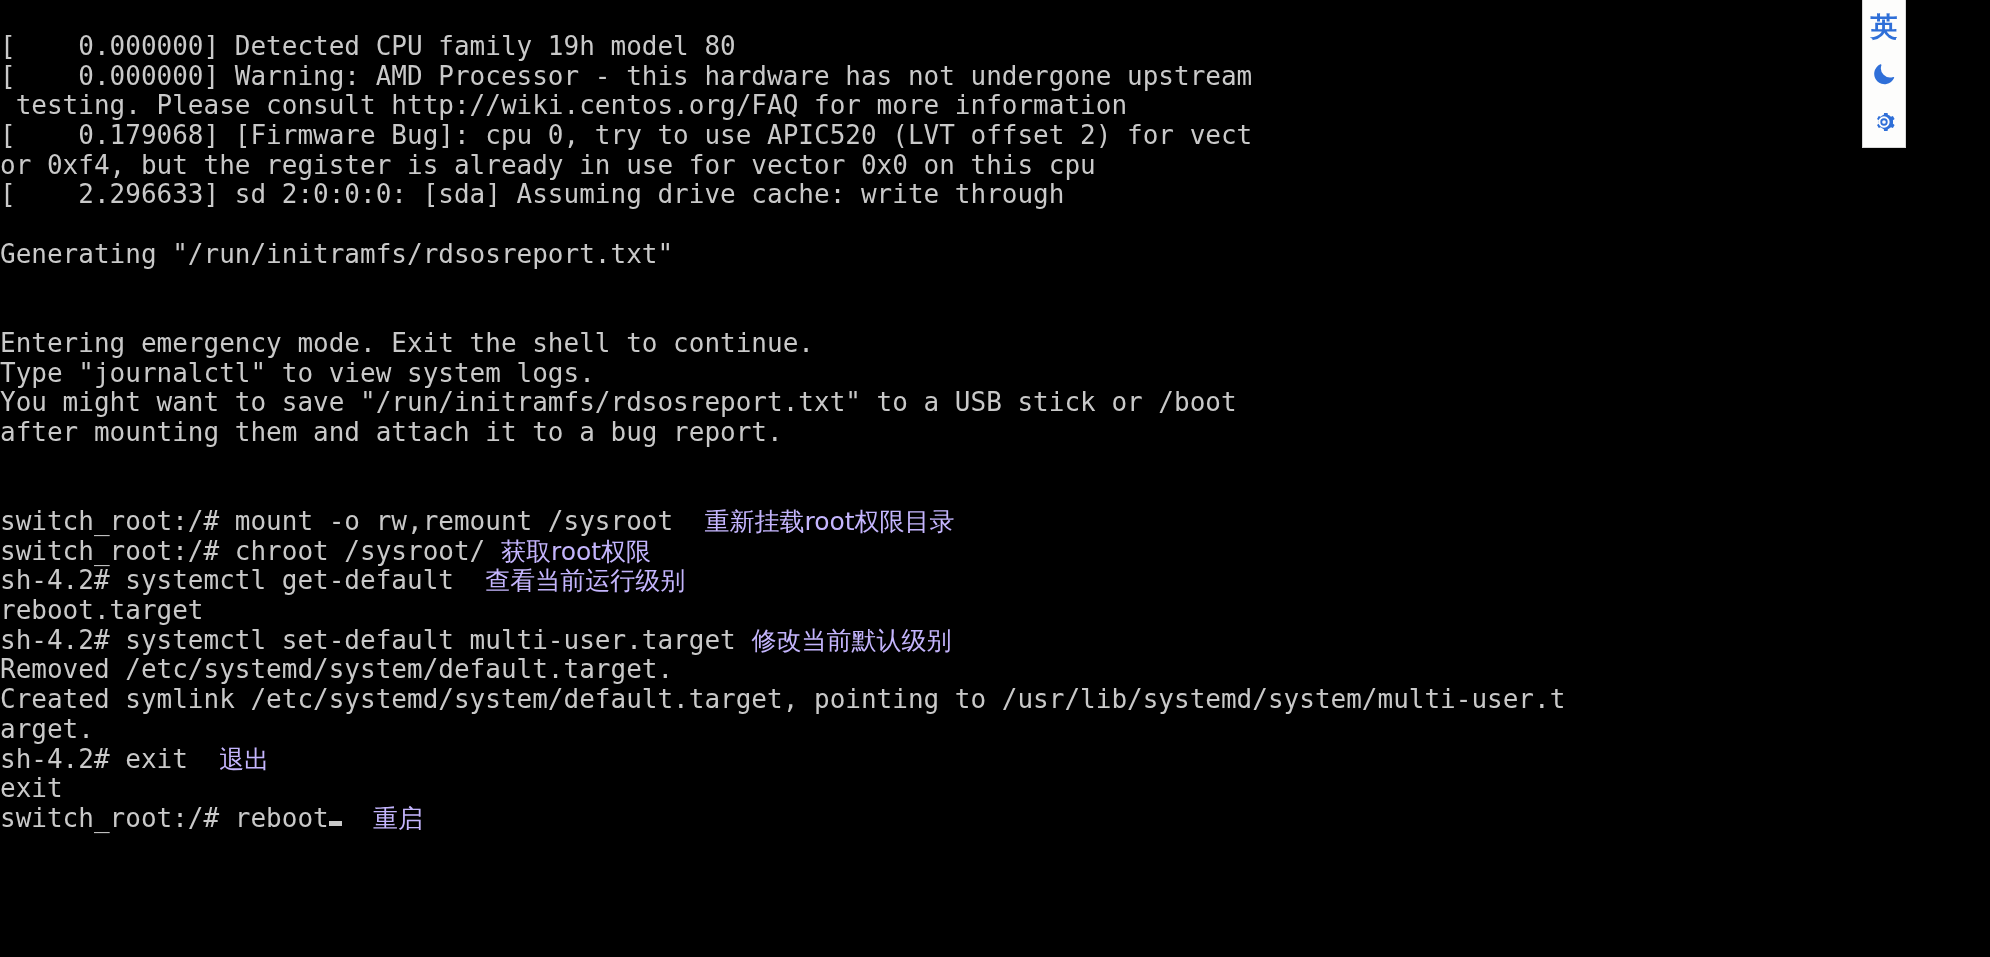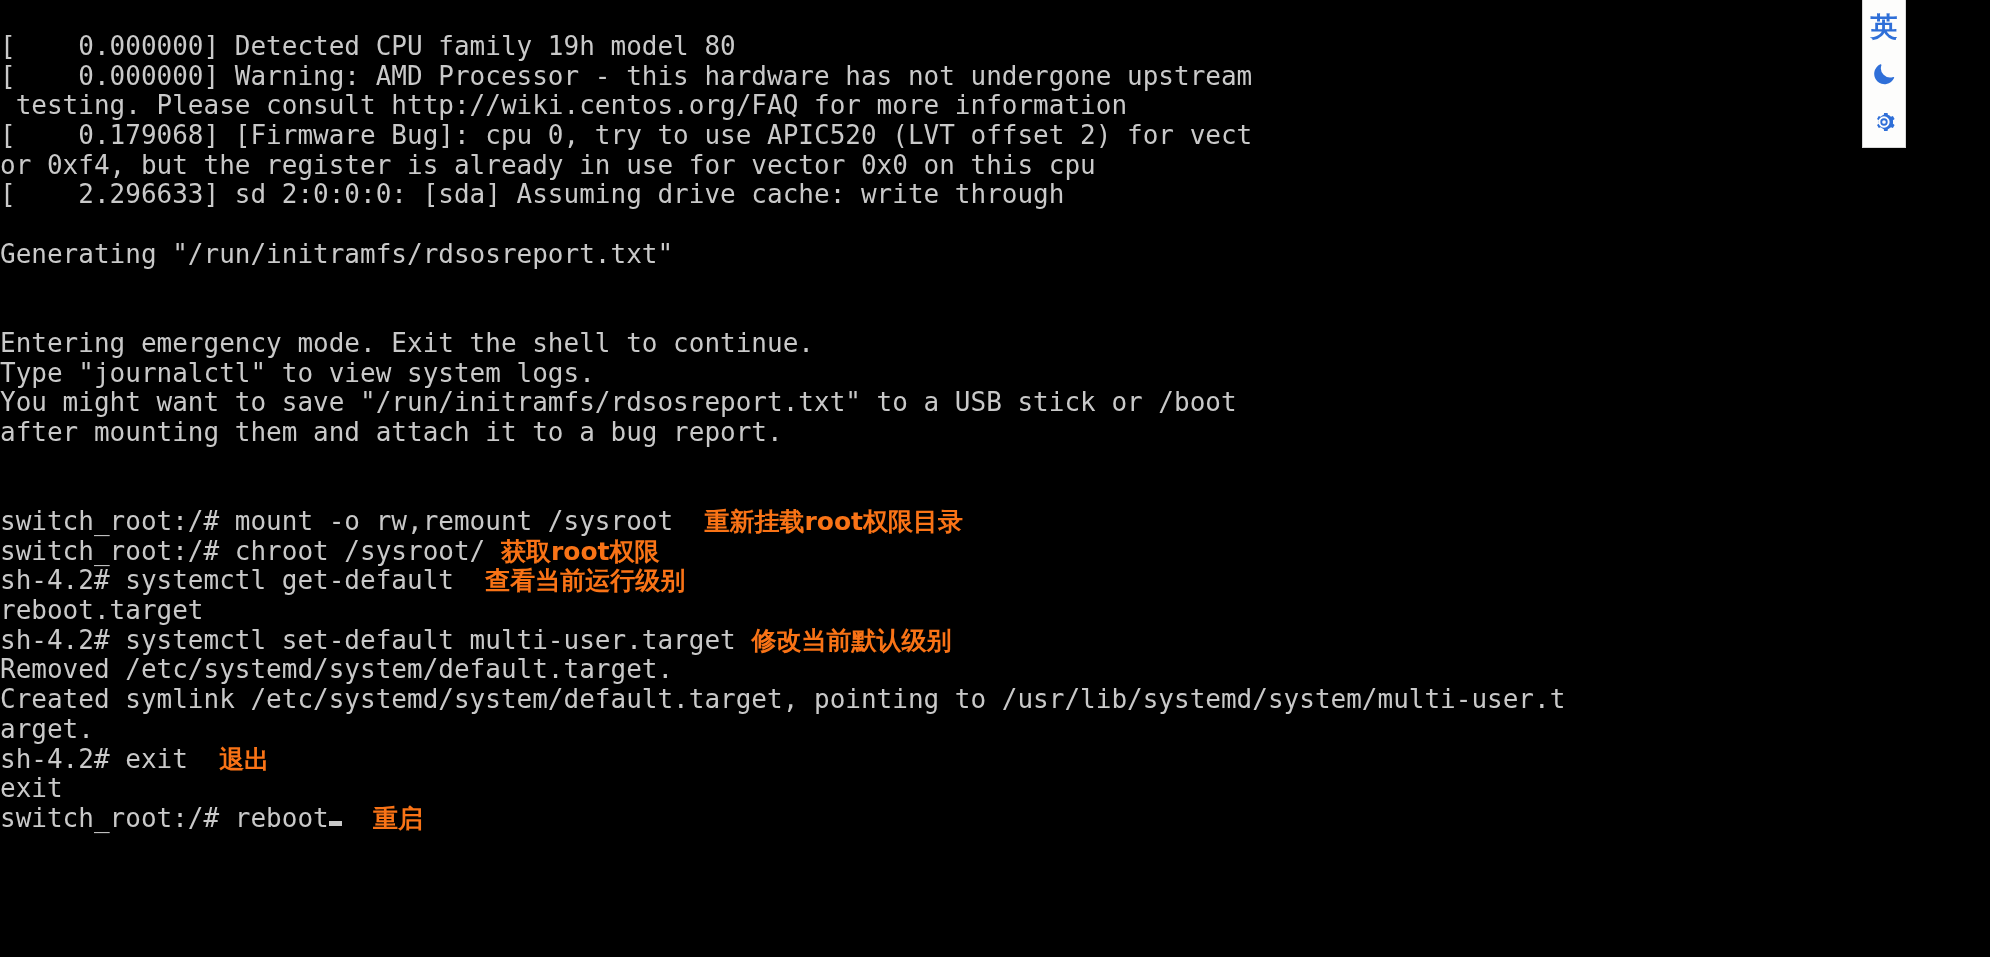--- a/index.html
+++ b/index.html
@@ -46,24 +46,24 @@
   }
   .line.blank { color: transparent; }
 
   .cmdtext {
     font-family: "DejaVu Sans Mono", monospace;
     white-space: pre;
   }
 
   
   .anno {
-    color: #f97316;
+    color: #c4b5fd;
     font-family: "DejaVu Sans", "Liberation Sans", sans-serif;
     font-size: 25px;
-    font-weight: 700;
+    font-weight: 400;
     letter-spacing: 0px;
     white-space: pre;
     vertical-align: baseline;
   }
 
   .cursorblk {
     display: inline-block;
     width: 13px;
     height: 5px;
     background: #c9c9c9;

